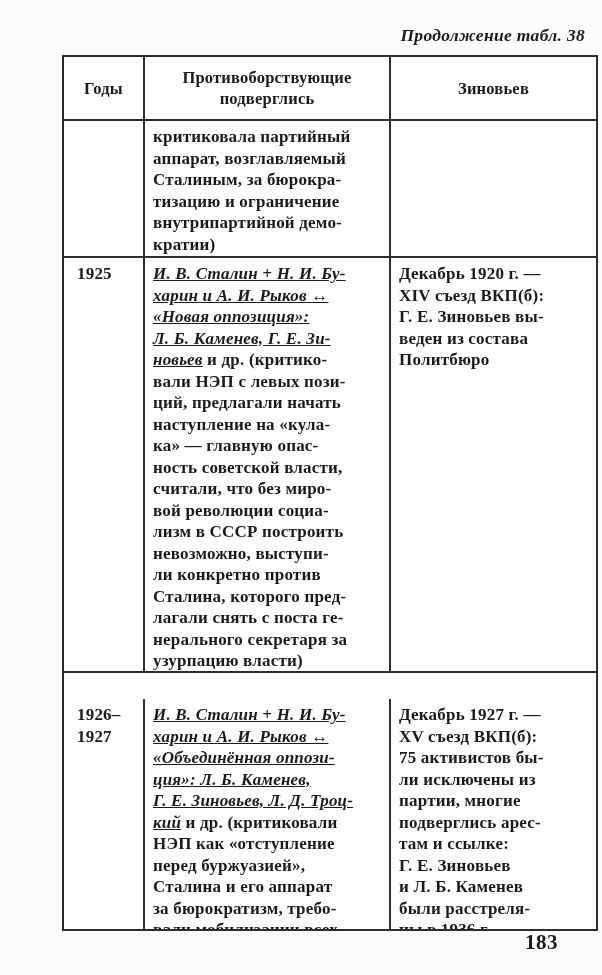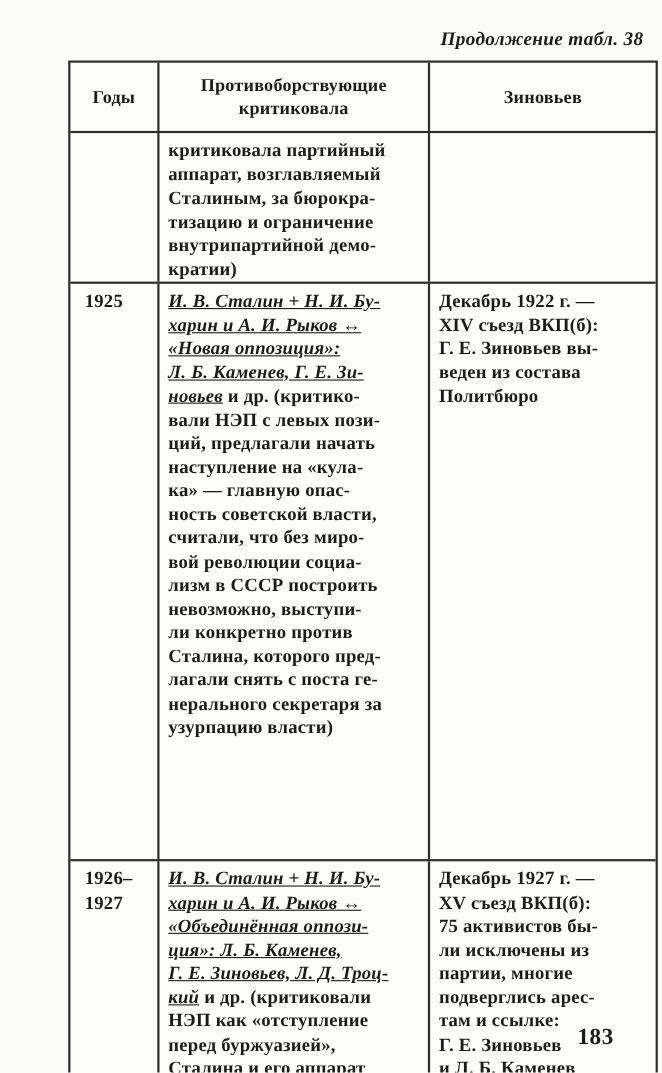--- a/index.html
+++ b/index.html
@@ -36,22 +36,22 @@
   }
   .tr {
     display: grid;
     grid-template-columns: 81px 246px 1fr;
     border-bottom: 2px solid #2d2d2d;
     box-sizing: border-box;
   }
   .tr:last-child { border-bottom: none; }
   .tr-header   { height: 64px; }
   .tr-cont     { height: 137px; }
-  .tr-1925     { height: 525px; }
-  .tr-1926     { height: 230px; }
+  .tr-1925     { height: 415px; }
+  .tr-1926     { height: 230px; margin-top: 26px; }
   .td {
     border-right: 2px solid #2d2d2d;
     box-sizing: border-box;
     padding: 5px 5px 0 8px;
     font-size: 17px;
     font-weight: 600;
     line-height: 21.5px;
     white-space: pre-line;
     letter-spacing: 0.2px;
     overflow: hidden;
@@ -84,21 +84,21 @@
 </head>
 <body>
 
 <div class="caption">Продолжение табл. 38</div>
 
 <div class="hist-table">
 
   <div class="tr tr-header">
     <div class="td th">Годы</div>
     <div class="td th">Противоборствующие
-критиковала</div>
+подверглись</div>
     <div class="td th">Зиновьев</div>
   </div>
 
   <div class="tr tr-cont">
     <div class="td years-cell"></div>
     <div class="td"><span>критиковала партийный
 аппарат, возглавляемый
 Сталиным, за бюрокра-
 тизацию и ограничение
 внутрипартийной демо-
@@ -120,21 +120,21 @@
 ность советской власти,
 считали, что без миро-
 вой революции социа-
 лизм в СССР построить
 невозможно, выступи-
 ли конкретно против
 Сталина, которого пред-
 лагали снять с поста ге-
 нерального секретаря за
 узурпацию власти)</span></div>
-    <div class="td">Декабрь 1922 г. —
+    <div class="td">Декабрь 1920 г. —
 XIV съезд ВКП(б):
 Г. Е. Зиновьев вы-
 веден из состава
 Политбюро</div>
   </div>
 
   <div class="tr tr-1926">
     <div class="td years-cell">1926–
 1927</div>
     <div class="td"><span class="it">И. В. Сталин + Н. И. Бу-

